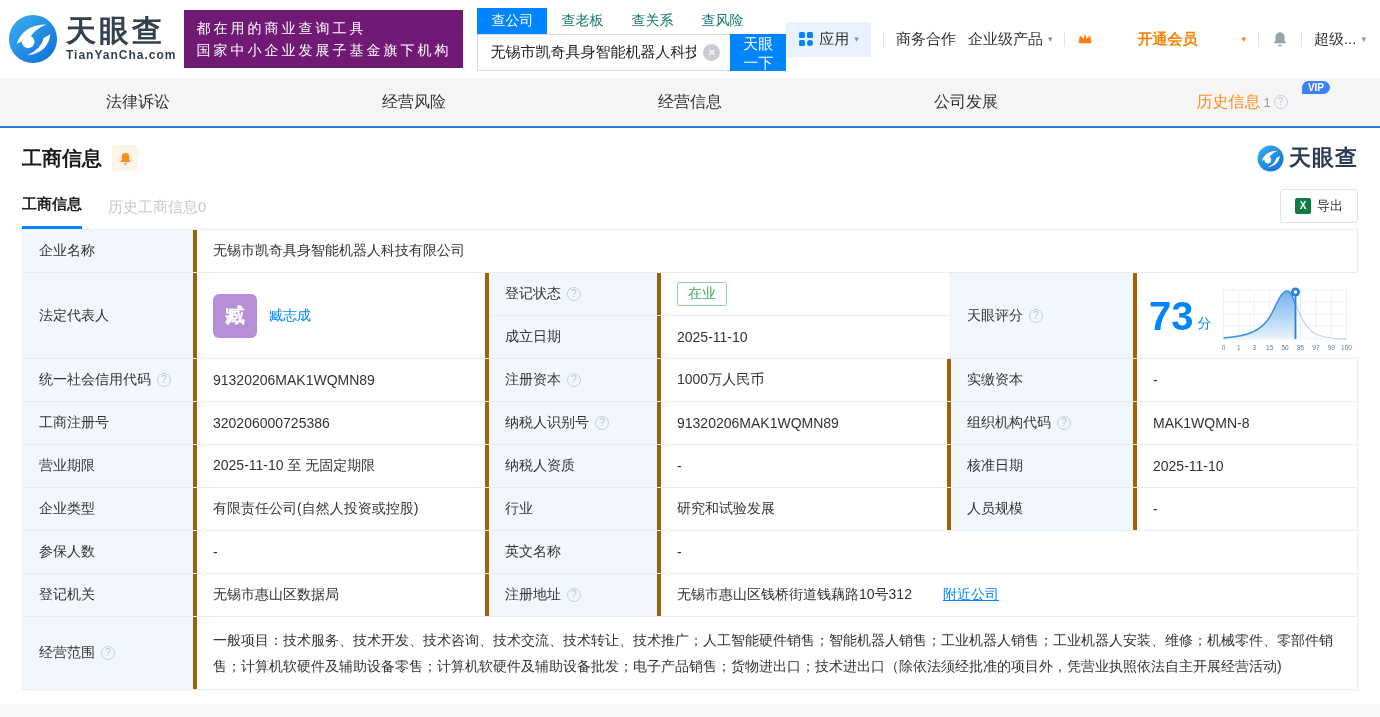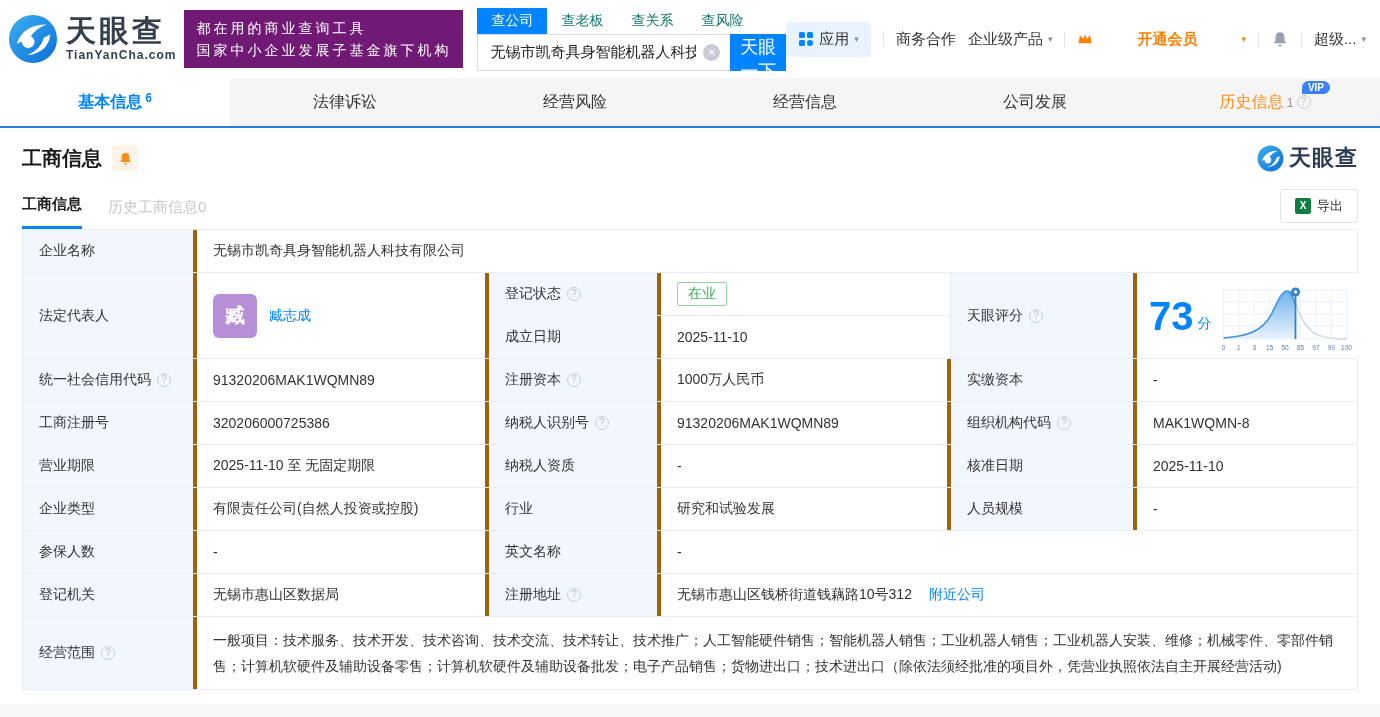--- a/index.html
+++ b/index.html
@@ -17,21 +17,21 @@
   .logo-en { font-size:12px; font-weight:700; color:#35404e; letter-spacing:1px; margin-top:2px; }
   .slogan { background:#701a75; color:#fff; margin-left:8px; padding:7px 12px; font-size:14px; line-height:22px; letter-spacing:3px; white-space:nowrap; }
   .search { margin-left:14px; width:446px; }
   .search-tabs { display:flex; align-items:flex-end; }
   .search-tab { font-size:14px; color:#0f766e; padding:4px 14px; cursor:pointer; }
   .search-tab.active { background:#0084ff; color:#fff; }
   .search-row { display:flex; height:37px; }
   .search-box { flex:1; position:relative; border:1px solid #d6dae2; border-right:none; background:#fff; display:flex; align-items:center; }
   .search-box input { flex:1; border:none; outline:none; font-size:15px; padding:0 34px 0 12px; color:#222; background:transparent; font-family:inherit; }
   .clear-icon { position:absolute; right:10px; width:17px; height:17px; border-radius:50%; background:#c9ccd4; color:#fff; font-size:10px; line-height:17px; text-align:center; cursor:pointer; }
-  .search-btn { width:56px; border:none; background:#0084ff; color:#fff; font-size:18px; cursor:pointer; font-family:inherit; }
+  .search-btn { width:56px; border:none; background:#0084ff; color:#fff; font-size:15px; cursor:pointer; font-family:inherit; }
   .hnav { margin-left:auto; display:flex; align-items:center; gap:12px; font-size:15px; color:#333; white-space:nowrap; }
   .hnav-item { display:flex; align-items:center; gap:5px; cursor:pointer; }
   .apps-btn { background:#e8f3ff; padding:8px 12px; border-radius:2px; }
   .caret { font-size:9px; color:#8a9099; }
   .vip-link { color:#ff8000; font-weight:700;gap:44px; }
   .vip-link .caret { color:#ff8000; }
   .sep { width:1px; height:15px; background:#e3e3e3; }
   
   .tab-bar { display:flex; height:50px; background:#f5f5f5; border-bottom:2px solid #2a7de0; }
   .tab { flex:1; display:flex; align-items:center; justify-content:center; gap:3px; font-size:16px; color:#333; cursor:pointer; position:relative; }
@@ -70,21 +70,21 @@
   .sub .slbl { width:172px; flex:none; }
   .sub .sval { flex:1; border-right:none; }
   .avatar { width:44px; height:44px; flex:none; background:#b78fd6; border-radius:6px; color:#fff; font-size:20px; font-weight:700; display:flex; align-items:center; justify-content:center; }
   .link { color:#0084ff; cursor:pointer; text-decoration:none; }
   .rep-name { margin-left:6px; }
   .status-badge { border:1px solid #8fd6a4; color:#3eaf5e; background:#fff; padding:2px 10px; border-radius:2px; font-size:14px; }
   .score-cell { padding:0 6px 0 12px; gap:4px; }
   .score-num { font-size:40px; font-weight:700; color:#0084ff; line-height:40px; }
   .score-unit { font-size:14px; color:#0084ff; margin-top:16px; }
   .scope-val { padding:10px 16px; line-height:26px; align-items:flex-start; display:block; }
-  .addr-link { margin-left:11px; }
+  .addr-link { margin-left:25px;text-decoration:underline; }
   .bottom-strip { position:absolute; left:0; right:0; bottom:0; height:13px; background:#f7f8fa; }
   .hidden-defs { position:absolute; width:0; height:0; overflow:hidden; }
 </style>
 </head>
 <body>
 
 <svg class="hidden-defs" aria-hidden="true">
   <defs>
     <linearGradient id="lg-logo" x1="0" y1="0" x2="1" y2="1">
       <stop offset="0" stop-color="#3db0f0"></stop>
@@ -169,24 +169,20 @@
     </svg>
     <span class="sep"></span>
     <div class="hnav-item">
       <span>超级...</span>
       <span class="caret">▾</span>
     </div>
   </nav>
 </header>
 
 <nav class="tab-bar">
-  <div class="tab active">
-    <span class="t-label">基本信息</span>
-    <span class="t-count">6</span>
-  </div>
   <div class="tab">
     <span class="t-label">法律诉讼</span>
   </div>
   <div class="tab">
     <span class="t-label">经营风险</span>
   </div>
   <div class="tab">
     <span class="t-label">经营信息</span>
   </div>
   <div class="tab">

